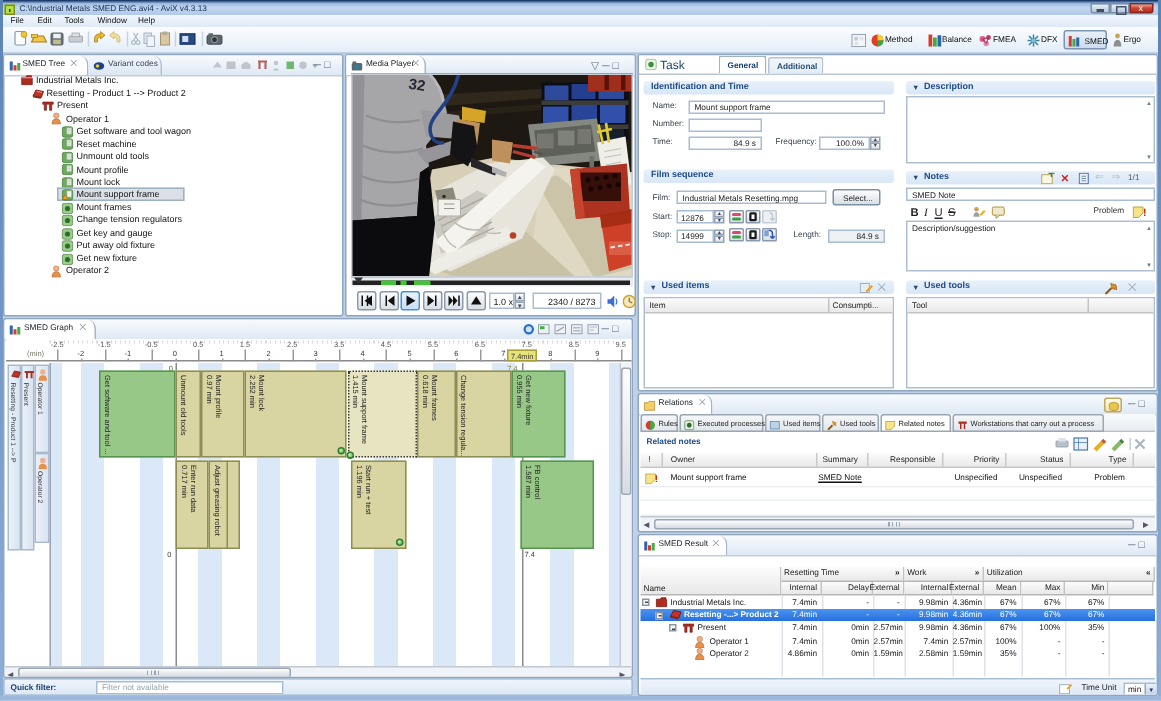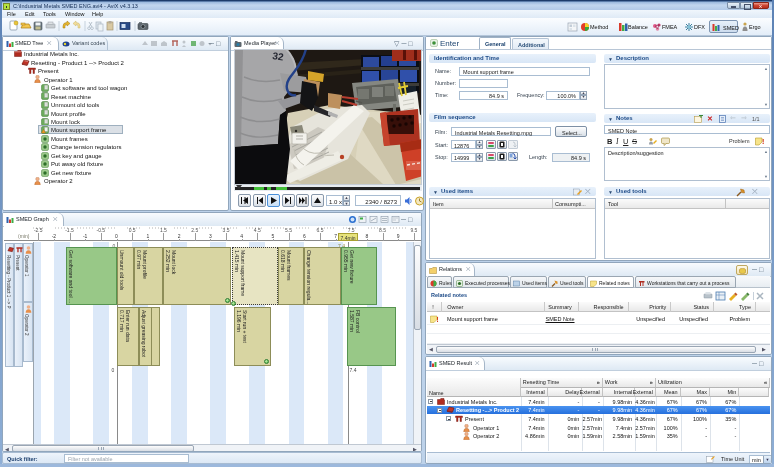--- a/index.html
+++ b/index.html
@@ -461,21 +461,21 @@
       </svg>
  </div>
 </div>
 <div id="taskpanel" class="panel" style="left:425px;top:36px;width:347px;height:225px;">
 
  <div class="a" style="left:0;top:0;width:345px;height:12px;border-bottom:1px solid #b8c6d6;background:#fff;"></div>
  <svg class="a" style="left:4px;top:2px;" width="8" height="8" viewBox="0 0 8 8">
       <rect x="0.5" y="0.5" width="7" height="7" rx="1.5" fill="#e9f2e6" stroke="#9ab890" stroke-width="0.6"></rect>
       <circle cx="4" cy="4" r="1.8" fill="#3c9038"></circle>
     </svg>
- <span class="a" style="left:14px;top:2px;font-size:8px;color:#1d4470;">Enter</span>
+ <span class="a" style="left:14px;top:2px;font-size:8px;color:#1d4470;">Task</span>
  <div class="b" style="left:53px;top:0px;width:32px;height:12px;background:#fff;border:1px solid #9fb2c6;border-bottom:none;border-radius:2px 2px 0 0;">
       <b class="a" style="left:5px;top:3px;color:#153d6b;">General</b>
     </div>
  <div class="b" style="left:86px;top:1px;width:37px;height:11px;background:linear-gradient(180deg,#f4f8fc,#e2ebf5);border:1px solid #b4c3d4;border-bottom:none;border-radius:2px 2px 0 0;">
       <span class="a" style="left:5px;top:3px;color:#2a4f78;font-weight:bold;">Additional</span>
     </div>
 
  <div class="sech" style="left:3px;top:17px;width:167px;">
       <b>Identification and Time</b>
     </div>

